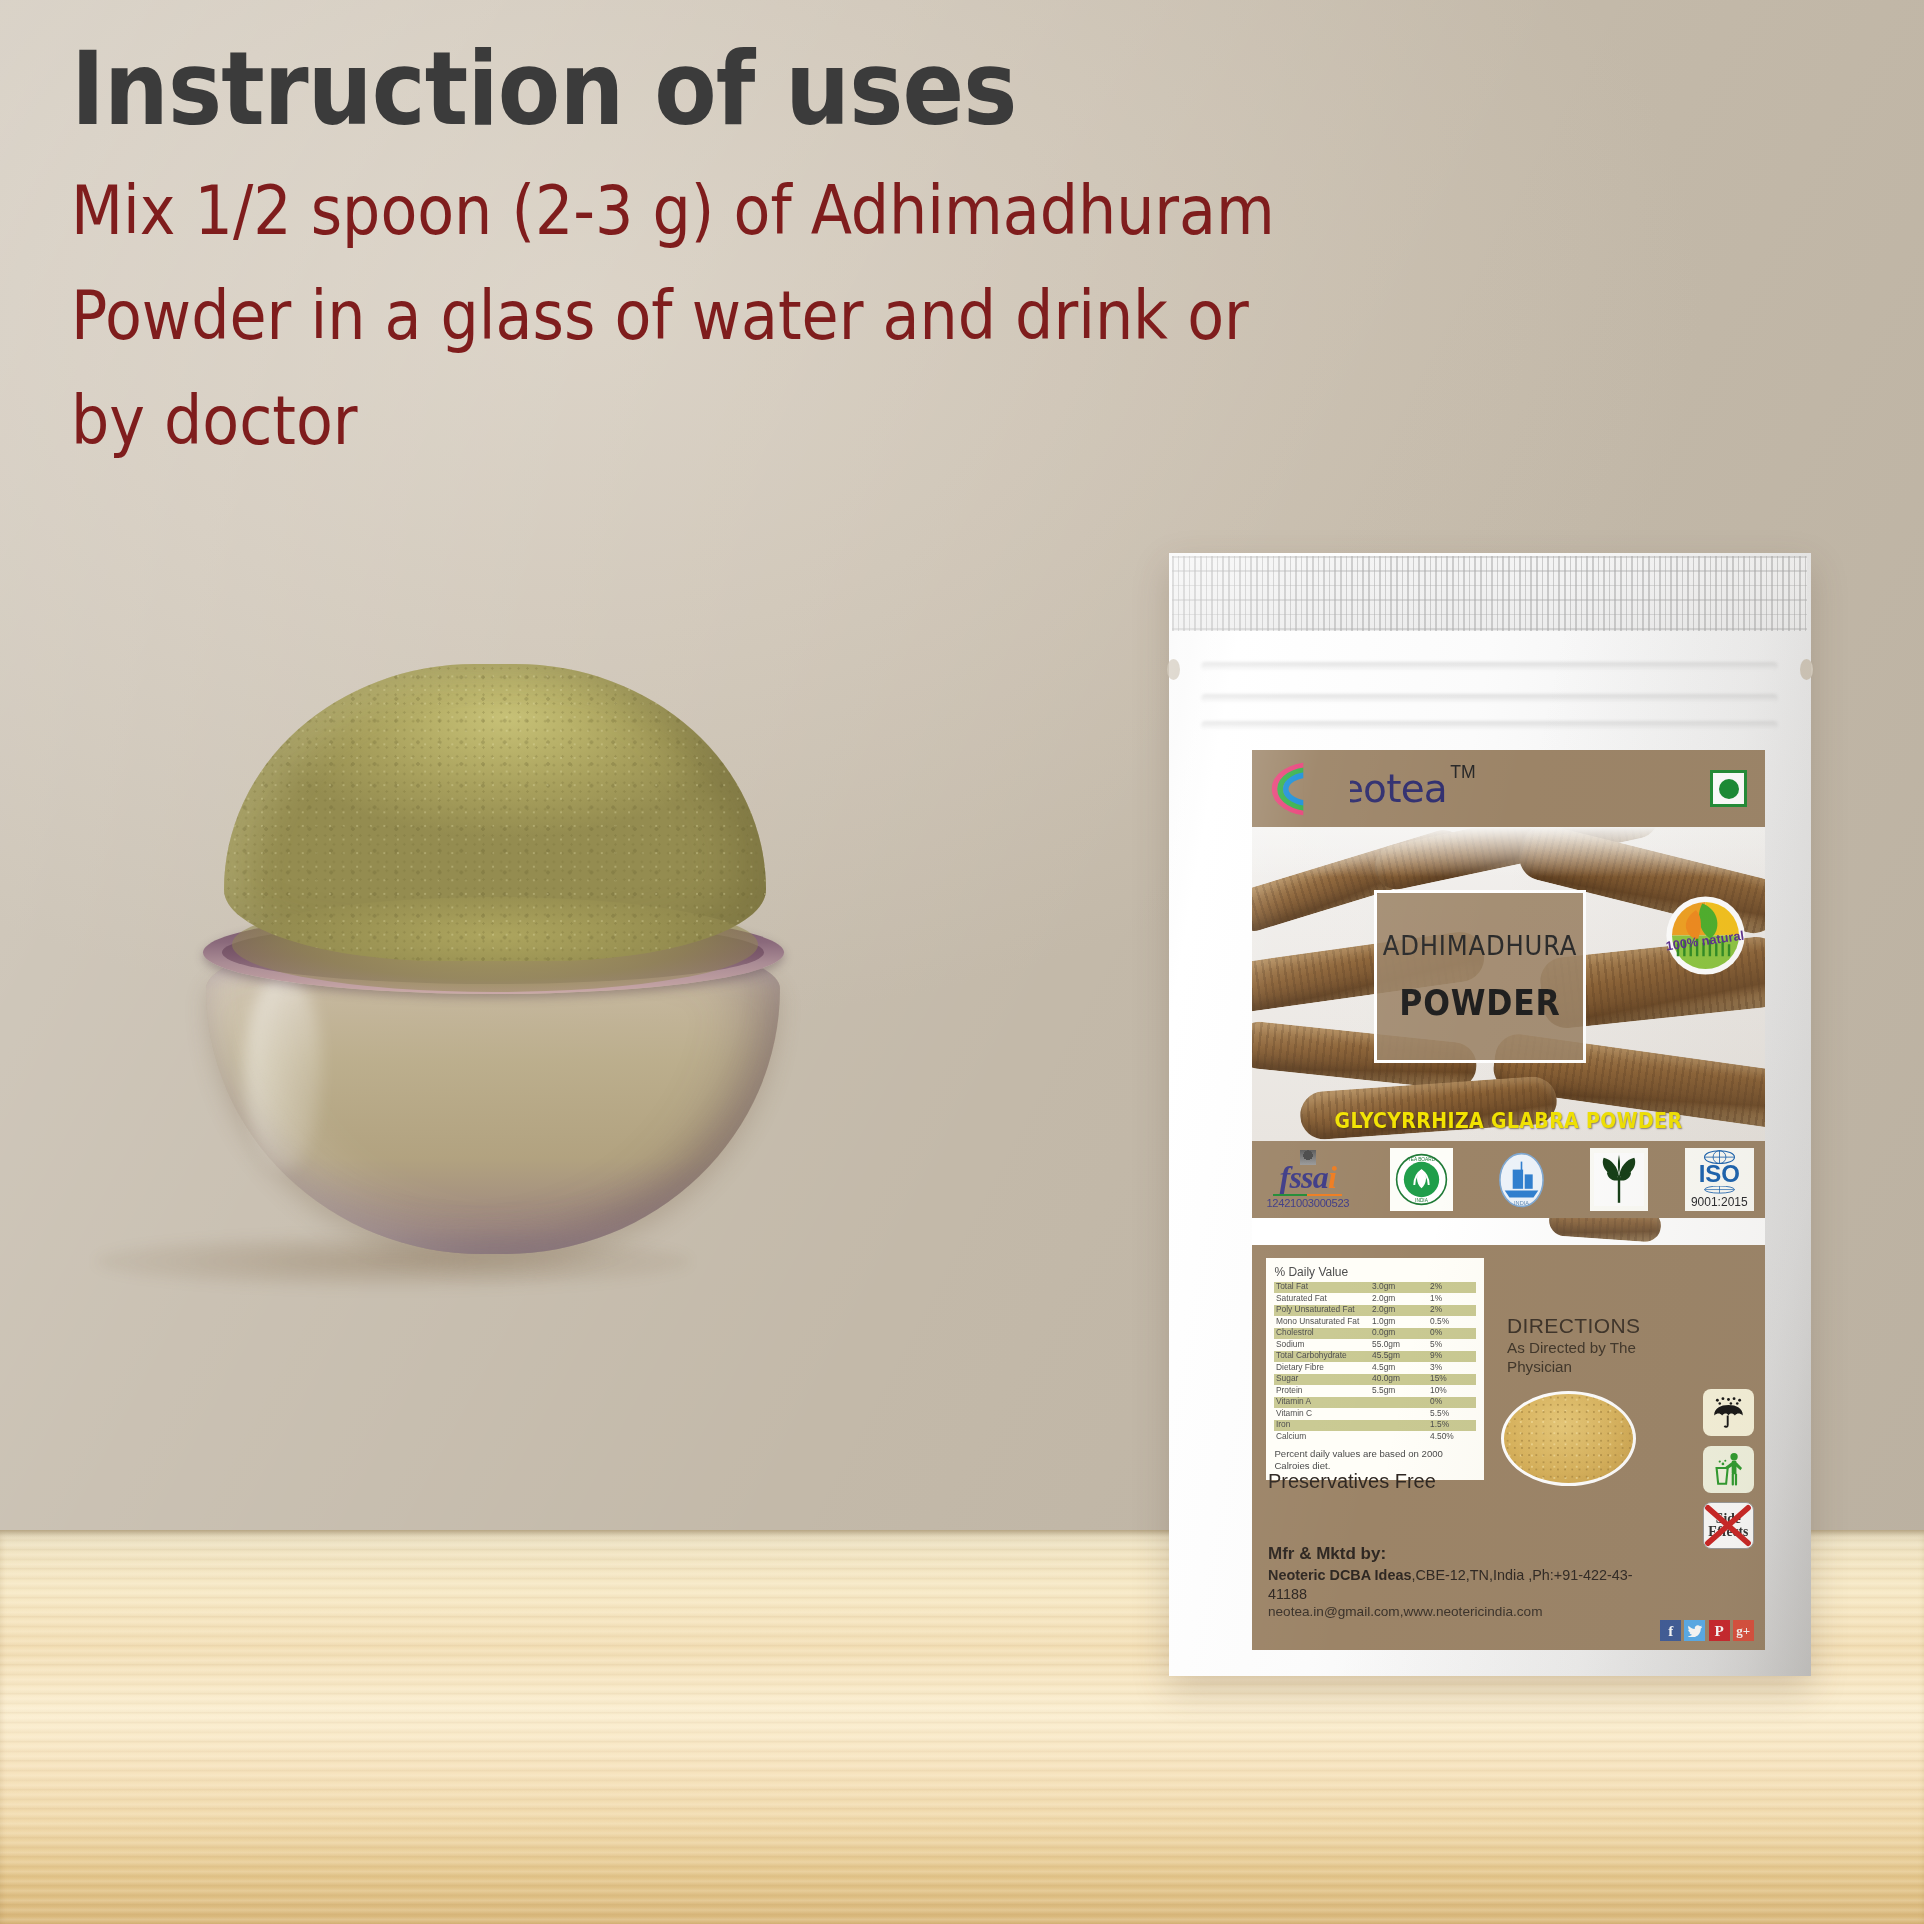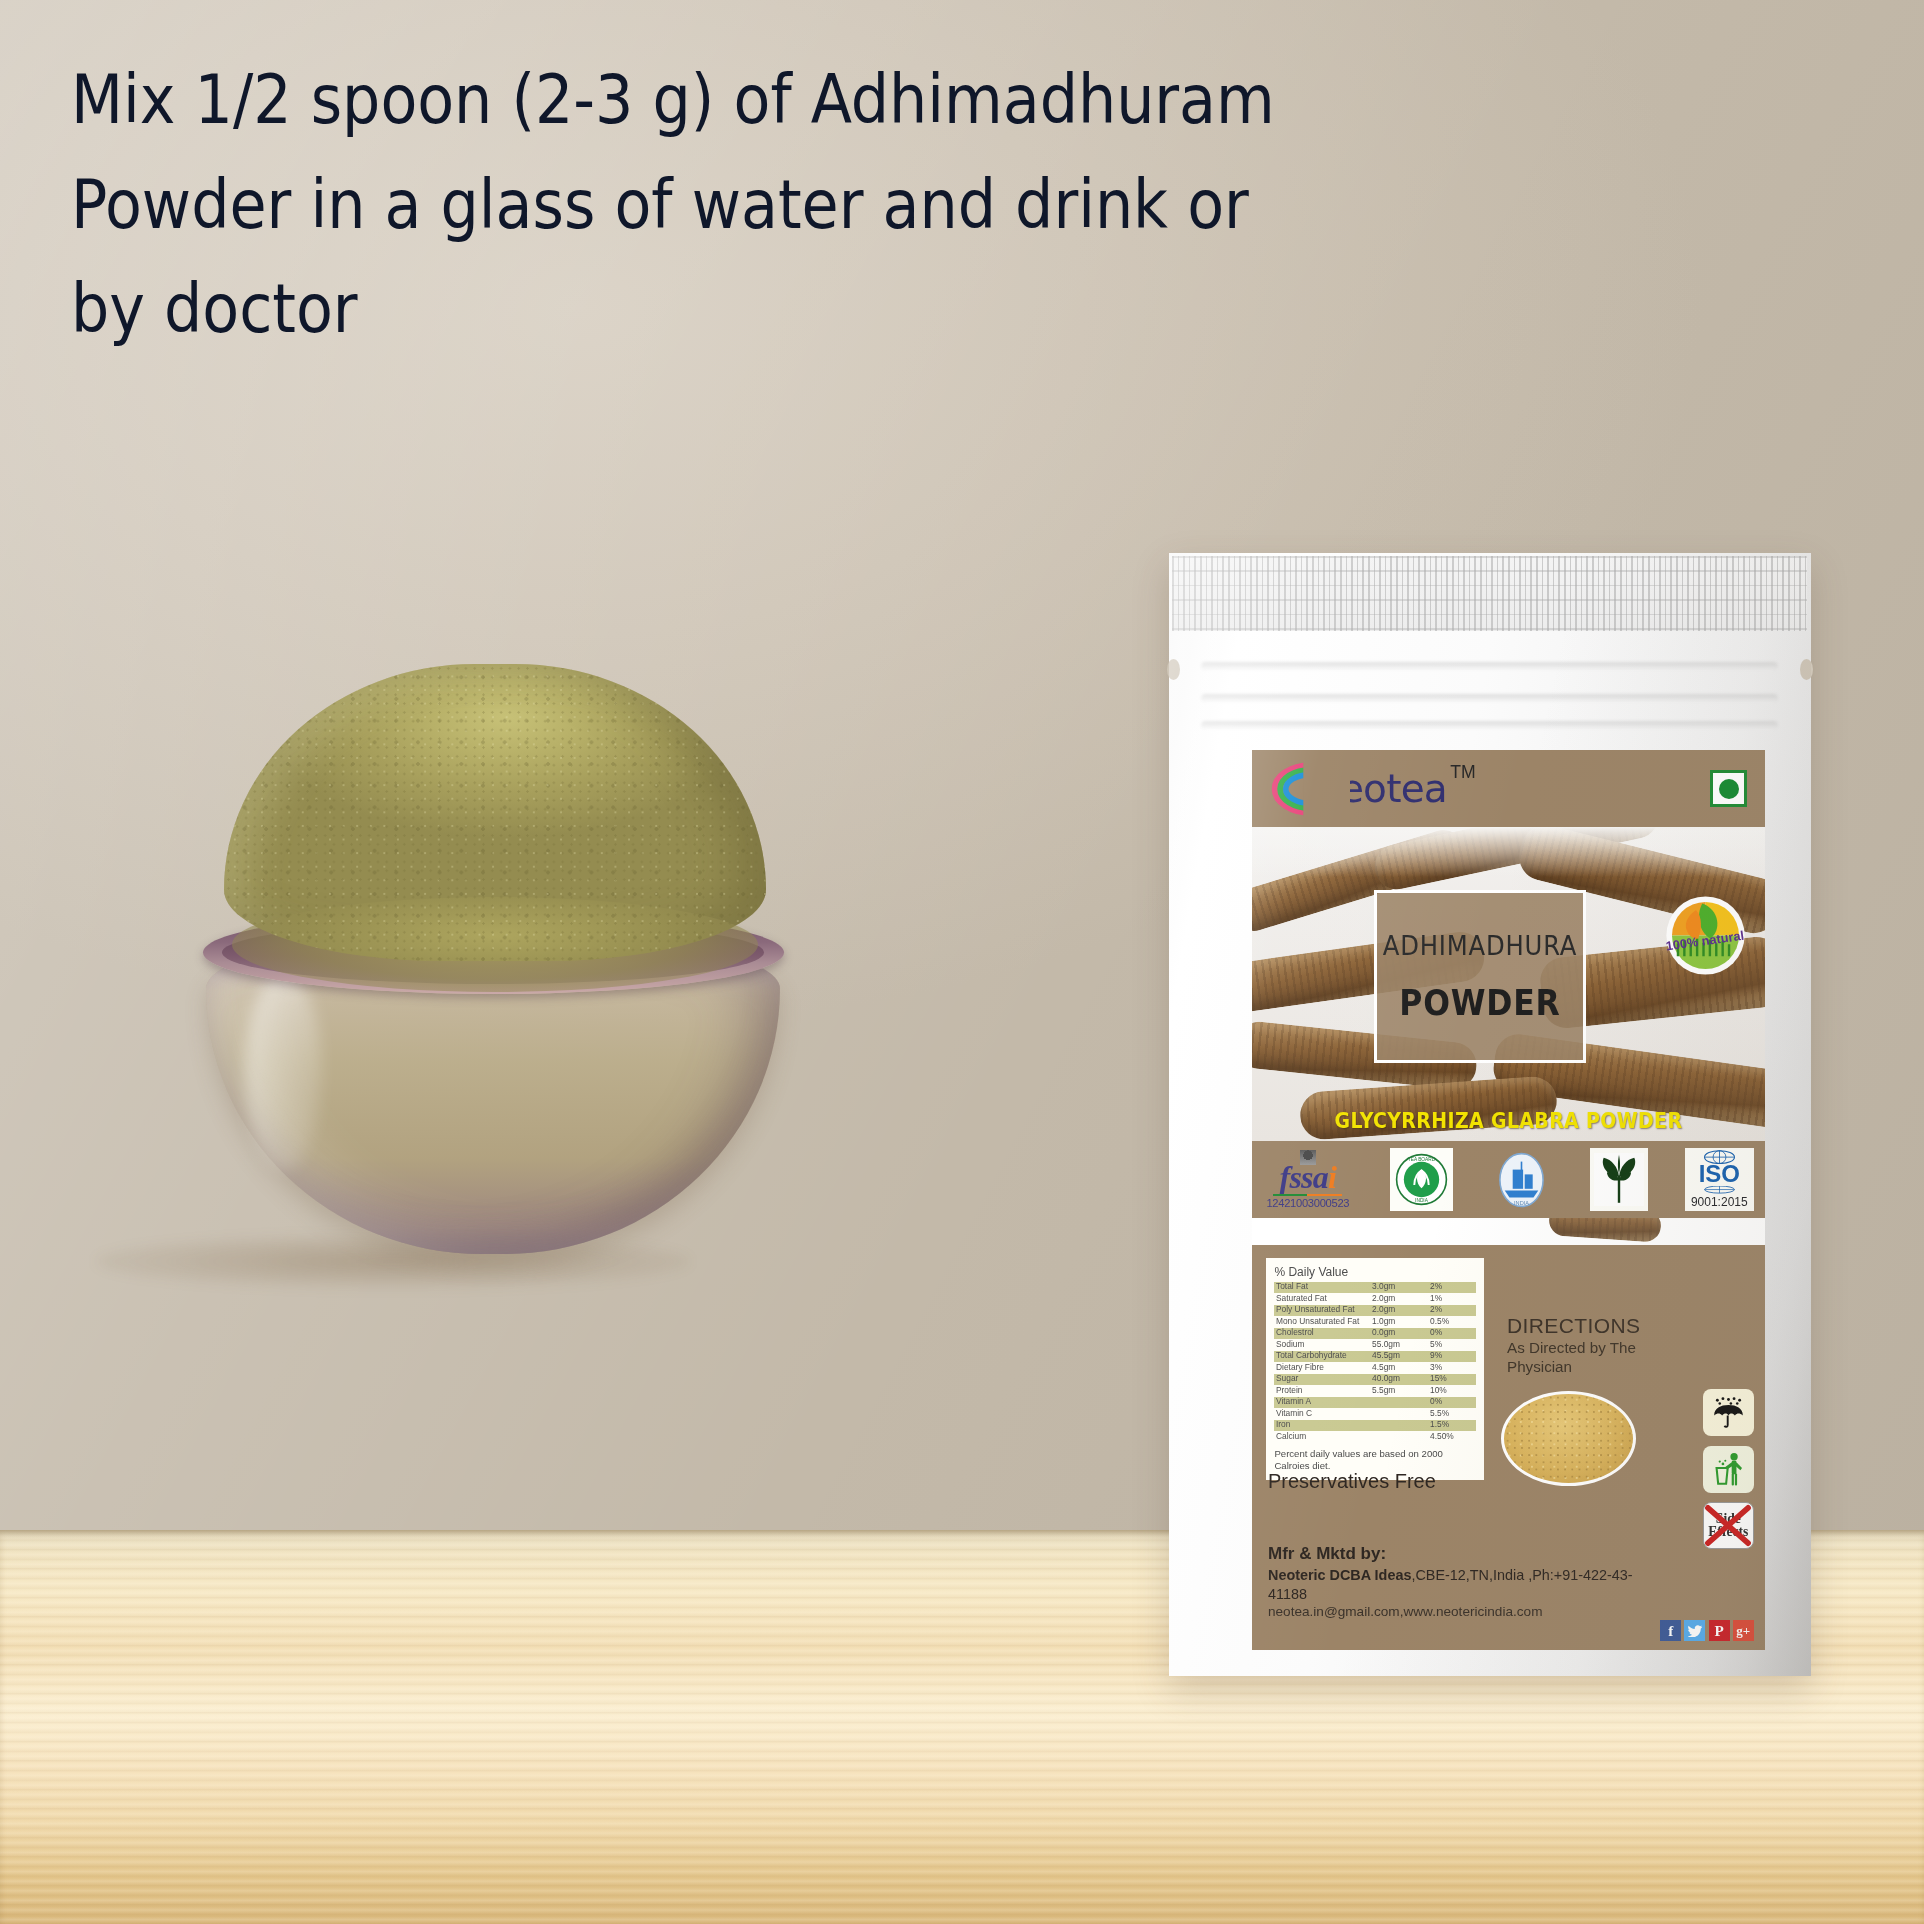--- a/index.html
+++ b/index.html
@@ -49,21 +49,21 @@
     letter-spacing: -0.8px;
     color: #3b3b3b;
     white-space: nowrap;
   }
   #instruction-body {
     margin-top: 14.4px;
     font-family: "DejaVu Sans Condensed", "Liberation Sans Narrow", "Liberation Sans", sans-serif;
     font-size: 67px;
     font-weight: 400;
     line-height: 1.56;
-    color: #0f172a;
+    color: #7f1d1d;
   }
   #instruction-body .ln { display: block; white-space: nowrap; }
 
   
   #bowl-group { position: absolute; left: 195px; top: 656px; width: 598px; height: 598px; }
   #bowl-glass {
     position: absolute; left: 11.2px; top: 277px; width: 574px; height: 321px;
     border-radius: 46% 46% 50% 50% / 18% 18% 86% 86%;
     background:
       linear-gradient(to bottom,
@@ -357,20 +357,21 @@
 </style>
 </head>
 <body>
 
 <div id="bg-wall"></div>
 <div id="bg-wall-sheen"></div>
 <div id="bg-table"></div>
 <div id="bg-table-edge"></div>
 
 <div id="text-block">
+  <div id="page-title">Instruction of uses</div>
   <div id="instruction-body">
     <span class="ln">Mix 1/2 spoon (2-3 g) of Adhimadhuram</span>
     <span class="ln">Powder in a glass of water and drink or</span>
     <span class="ln">by doctor</span>
   </div>
 </div>
 
 <div id="bowl-shadow"></div>
 <div id="bowl-group">
   <div id="bowl-glass"></div>

